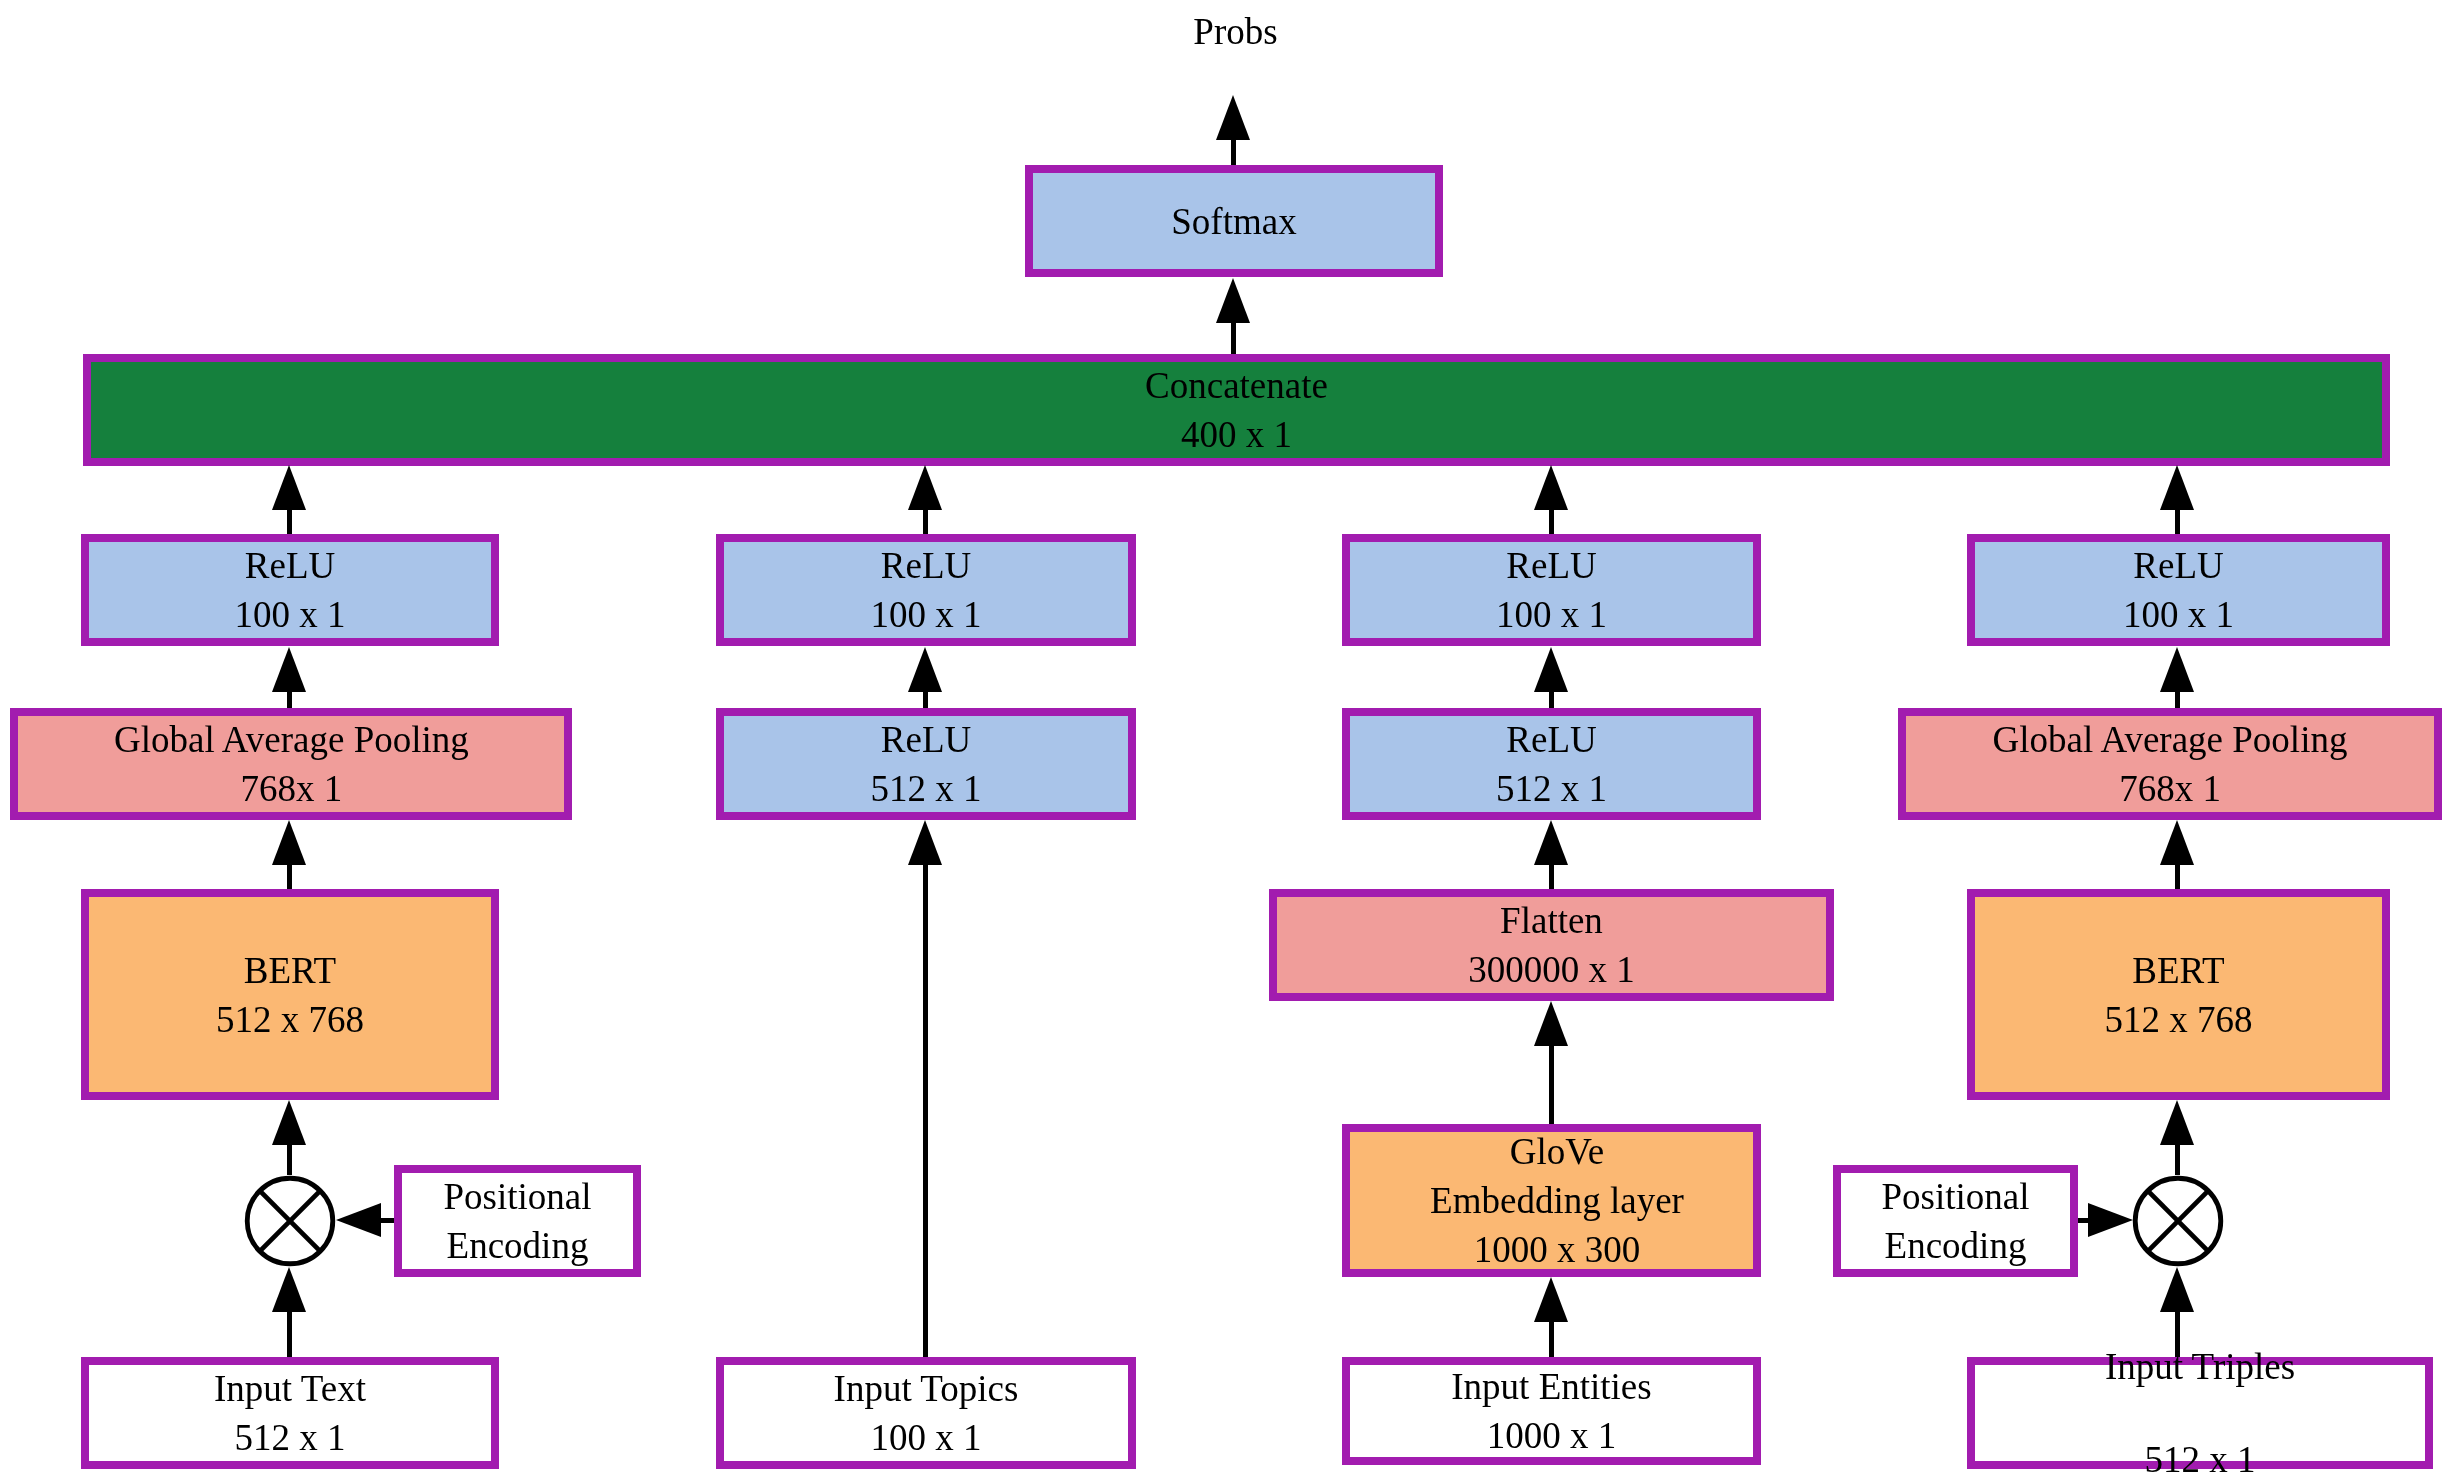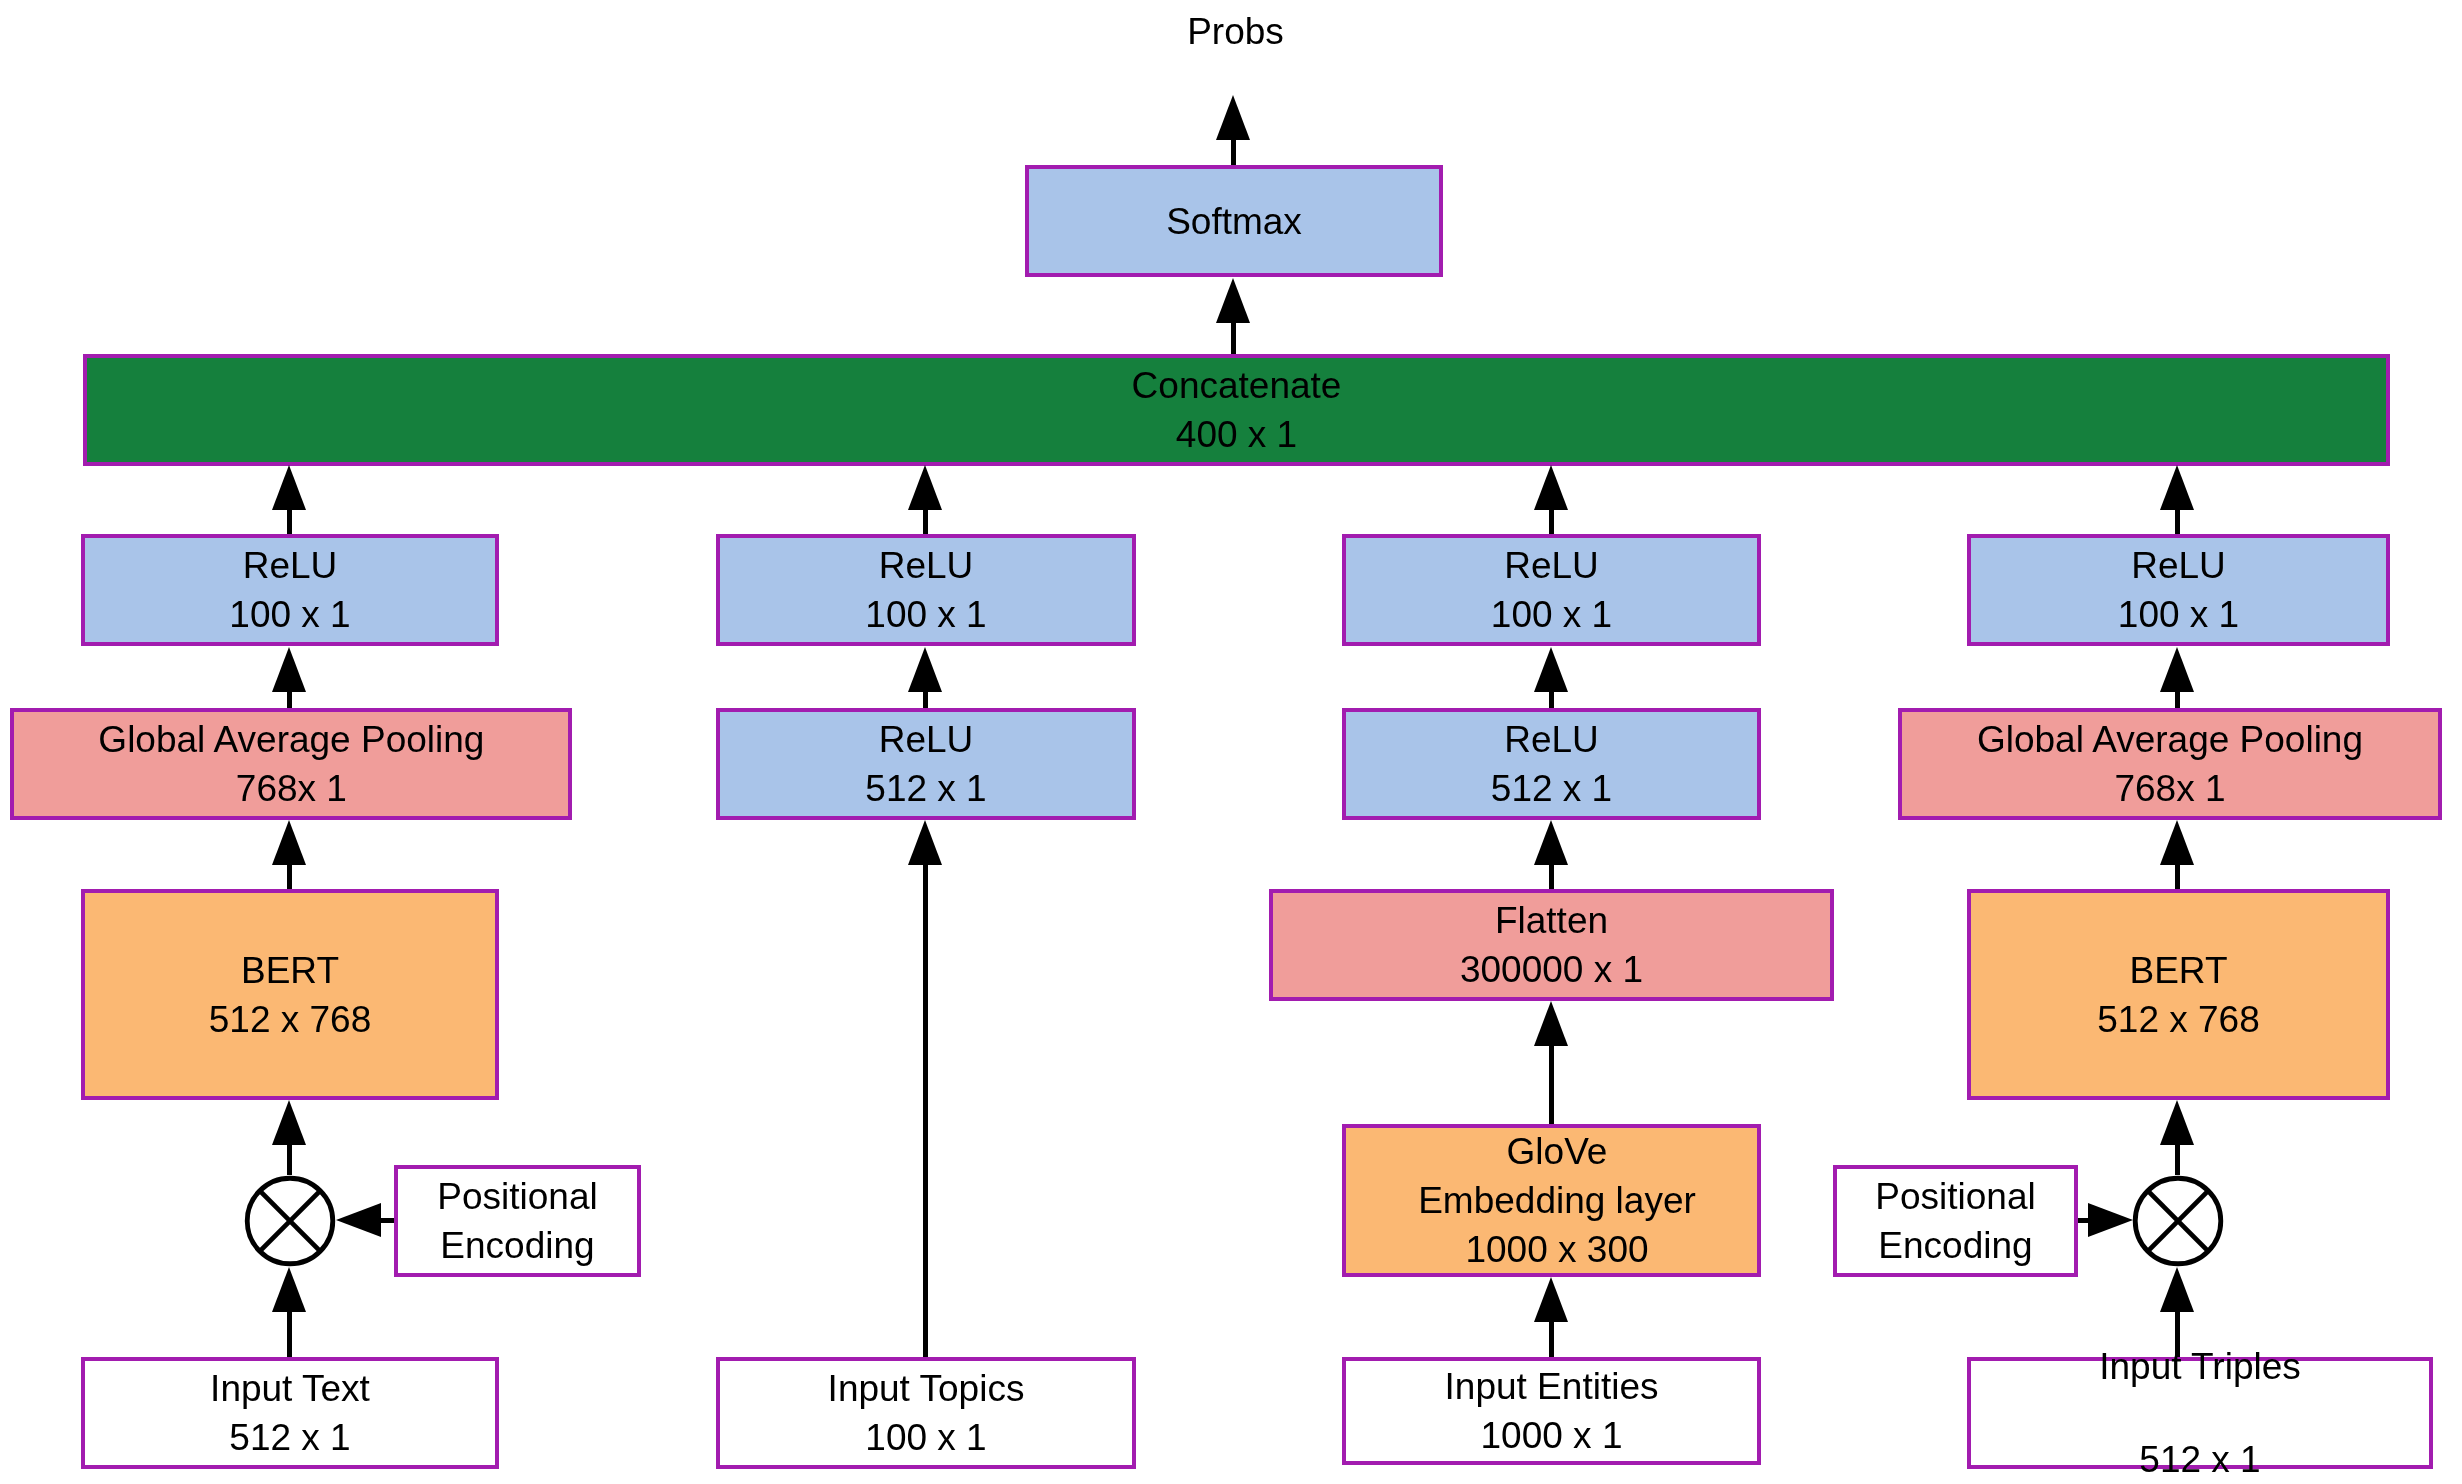--- a/index.html
+++ b/index.html
@@ -5,27 +5,27 @@
   html, body {
     margin: 0;
     padding: 0;
     background: #ffffff;
   }
   #canvas {
     position: relative;
     width: 2462px;
     height: 1485px;
     background: #ffffff;
-    font-family: Liberation Sans, sans-serif;
+    font-family: Liberation Serif, serif;
     color: #000;
     overflow: hidden;
   }
   .node {
     position: absolute;
-    border: 4px solid #a21caf;
+    border: 8px solid #a21caf;
     box-sizing: border-box;
     display: flex;
     flex-direction: column;
     align-items: center;
     justify-content: center;
     text-align: center;
     font-size: 37px;
     line-height: 49px;
     background: #fff;
   }

